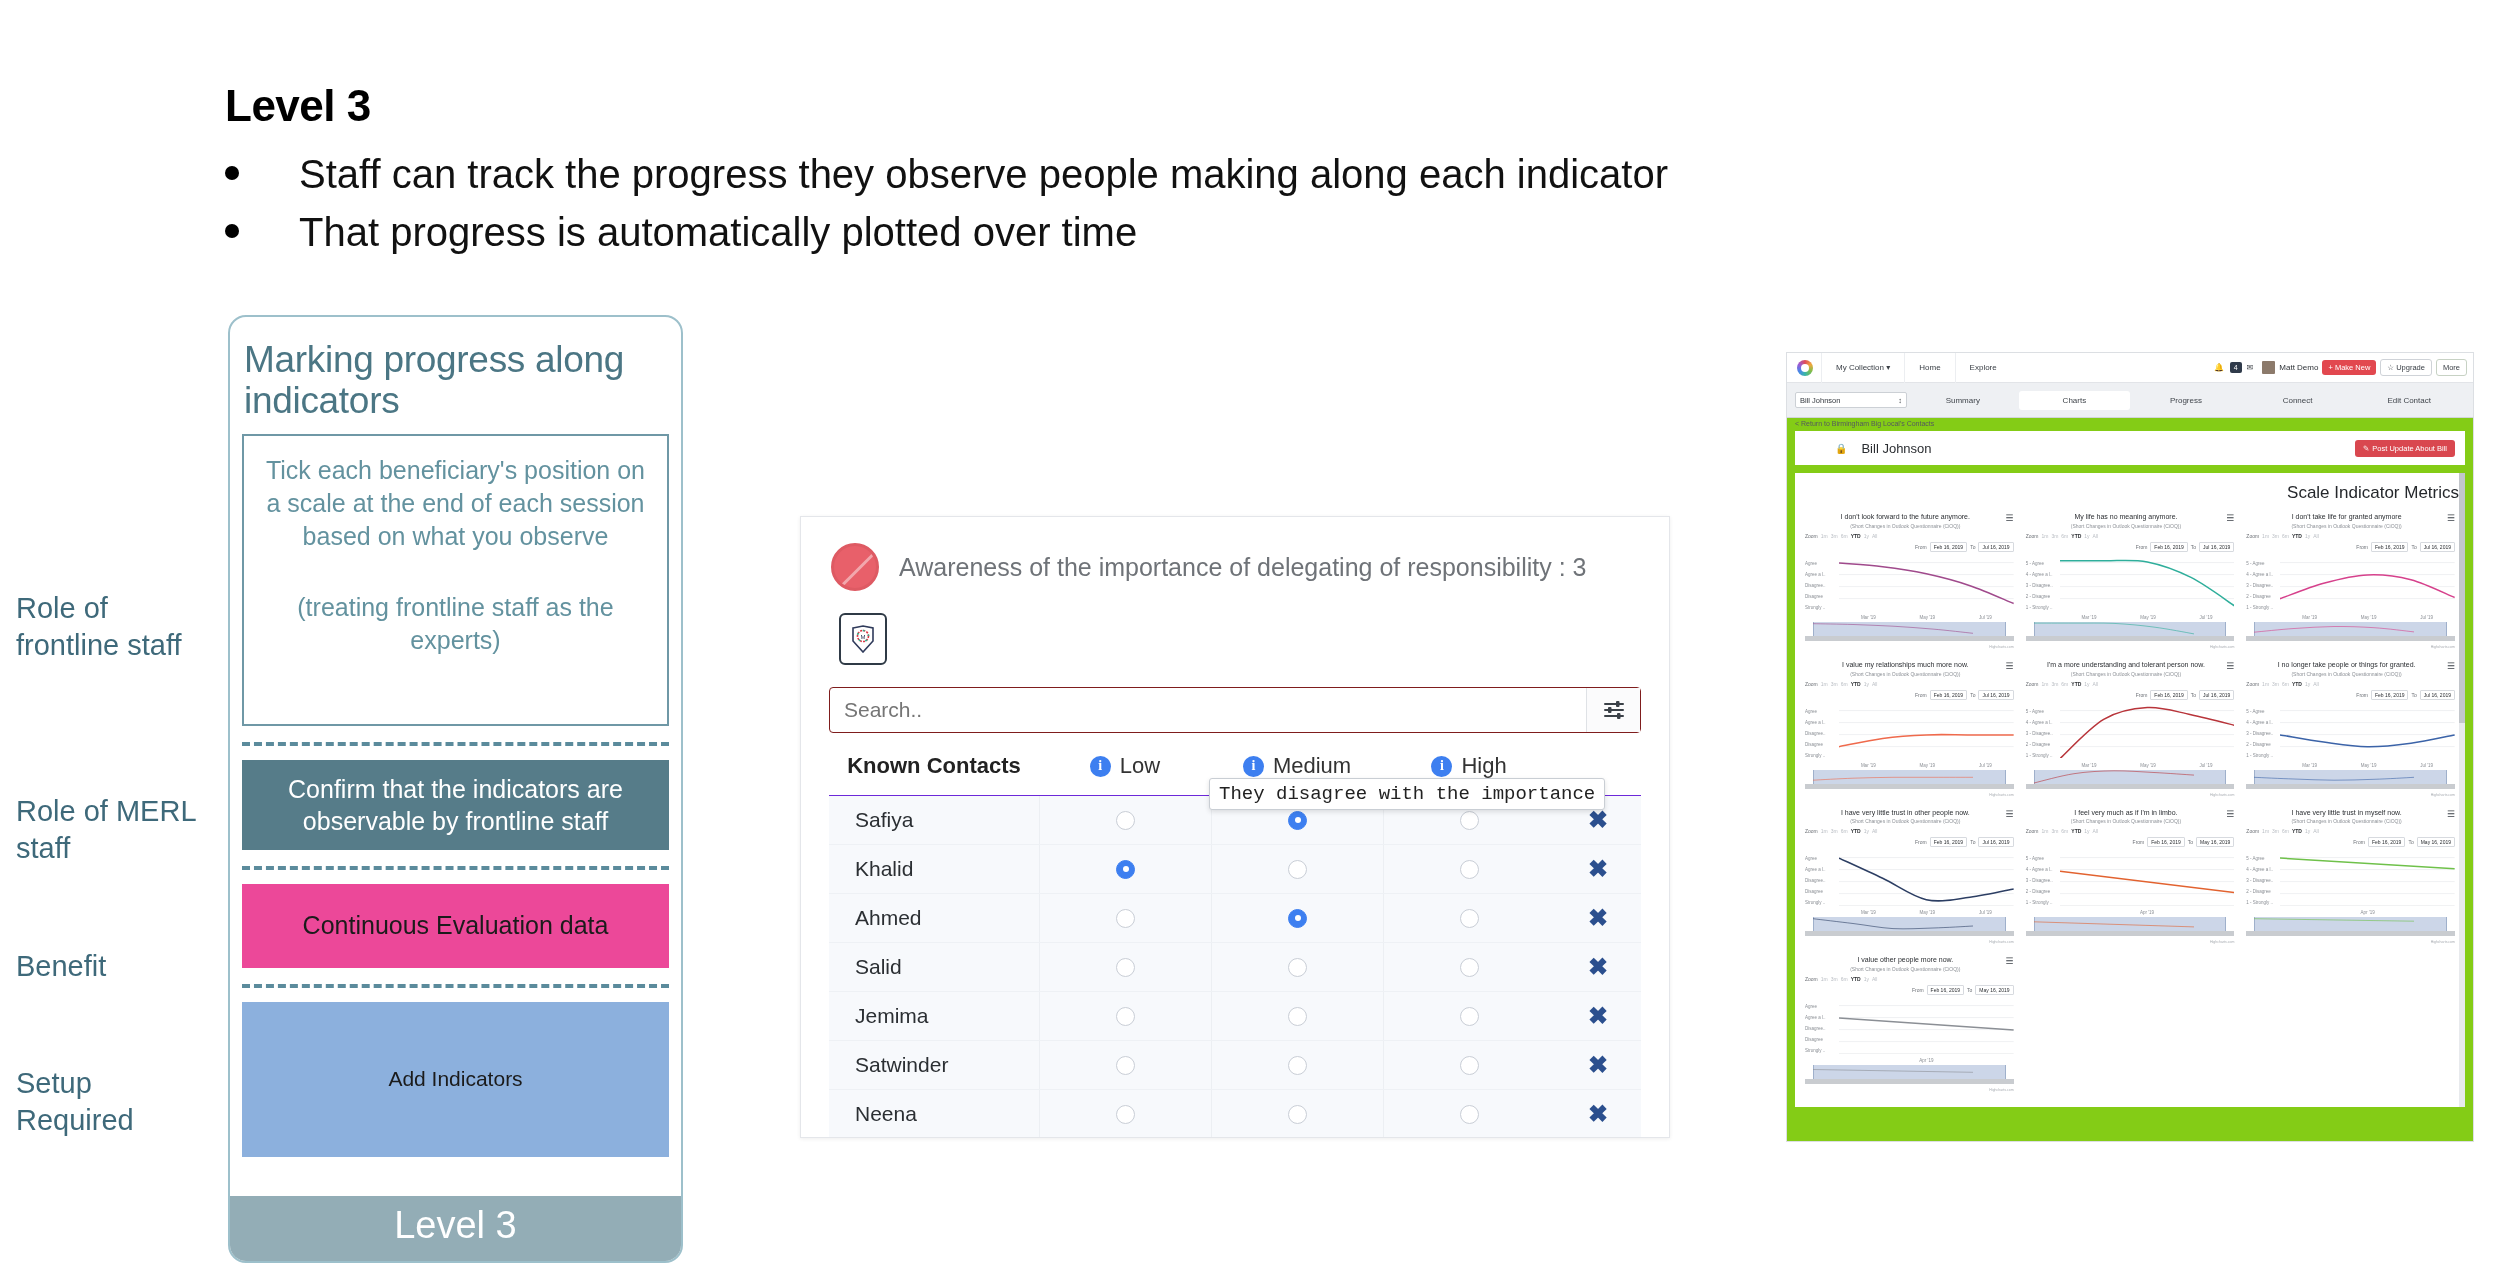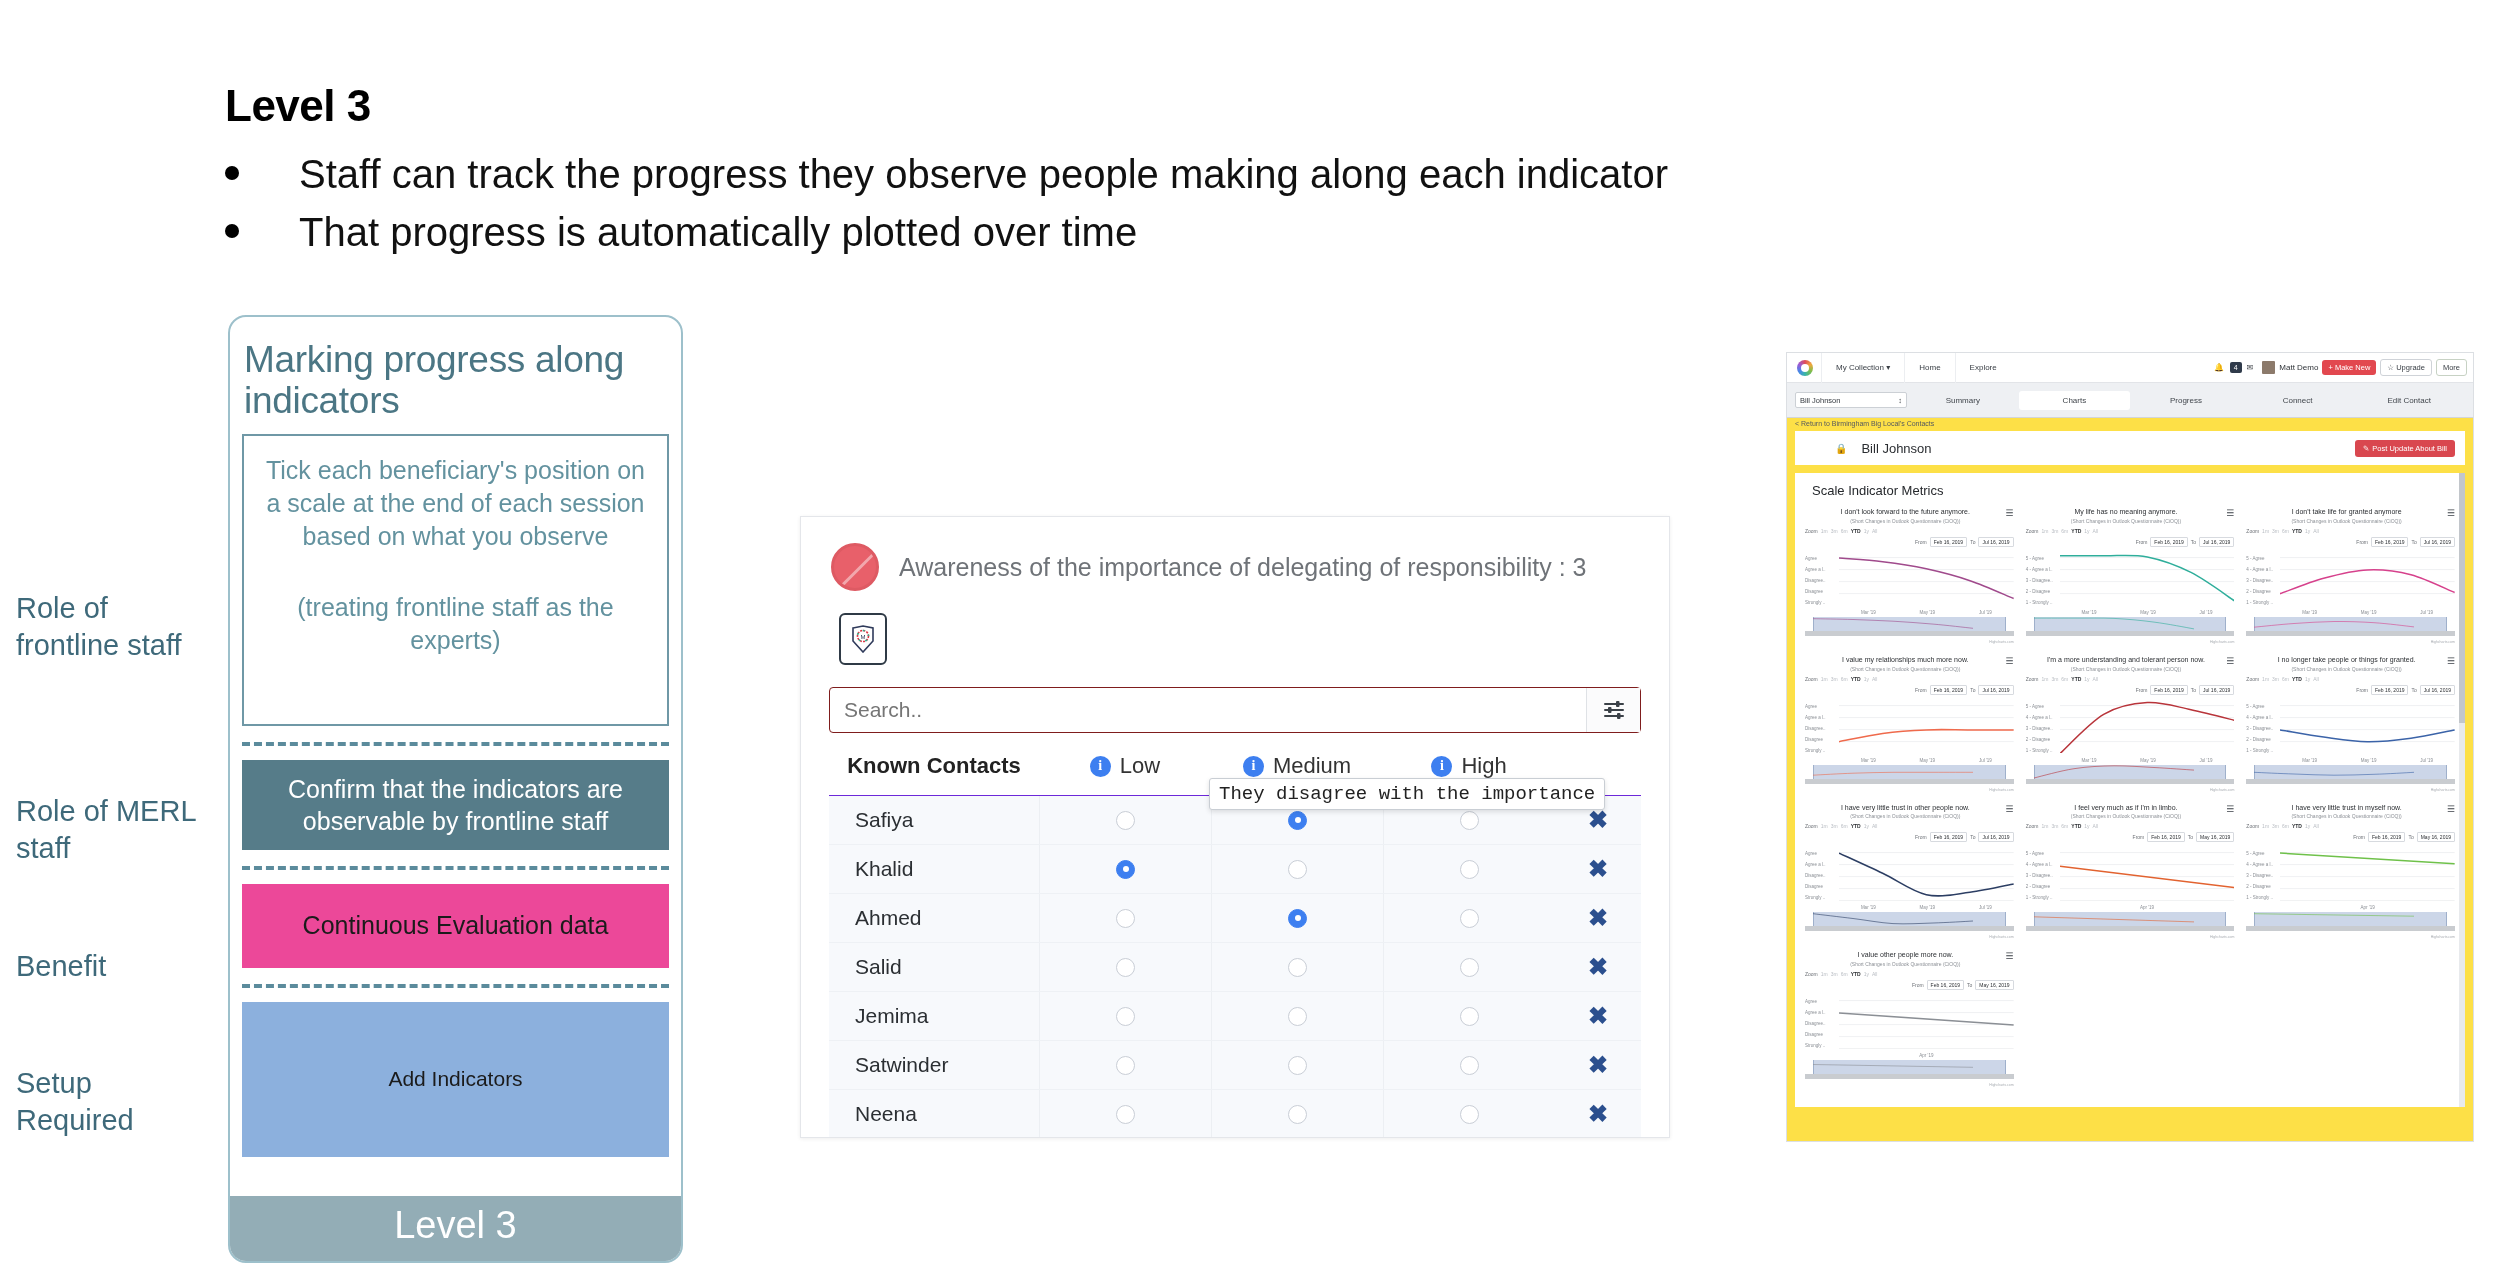--- a/index.html
+++ b/index.html
@@ -166,21 +166,21 @@
     width:6px; height:6px; border-radius:50%; background:#fff;
     transform:translate(-50%,-50%);
   }
   .td-del { flex:1; display:flex; align-items:center; justify-content:center;
             color:#2b4f8e; font-size:24px; font-weight:bold; }
 
   
   #dashboard {
     position:absolute; left:1786px; top:352px;
     width:688px; height:790px;
-    background:#fde047; border:1px solid #dcdfe3;
+    background:#84cc16; border:1px solid #dcdfe3;
     overflow:hidden; font-family:"Liberation Sans", sans-serif;
   }
   #dash-topbar {
     height:30px; background:#fff; display:flex; align-items:center;
     border-bottom:1px solid #e2e4e8; padding:0 6px;
   }
   #brand-logo {
     width:16px; height:16px; border-radius:50%;
     background:conic-gradient(#e04b5a,#f0a83c,#7dbd4c,#38b6a8,#4a86e8,#9a5bd6,#e04b5a);
     margin:0 8px 0 4px; flex:none; position:relative;
@@ -235,21 +235,21 @@
   #contact-name { font-size:13px; color:#2a2d31; margin-left:14px; }
   #contact-spacer { flex:1; }
   #post-update-btn {
     background:#d9474f; color:#fff; font-size:7.5px;
     padding:4px 8px; border-radius:3px; display:flex; gap:3px; align-items:center;
   }
   #metrics-panel {
     margin:8px 8px 0 8px; background:#fff; padding:8px 6px 0 6px;
     height:634px; overflow:hidden; position:relative;
   }
-  #metrics-title { font-size:13px; color:#25282c; margin:2px 0 8px 11px; }
+  #metrics-title { font-size:17px; color:#25282c; margin:2px 0 8px 11px;text-align:right; }
   #chart-grid { display:grid; grid-template-columns:repeat(3,1fr); gap:4px; }
   .chart-card { padding:2px 4px 6px 4px; }
   .cc-head { display:flex; align-items:flex-start; }
   .cc-titles { flex:1; text-align:center; }
   .cc-title { font-size:7px; color:#2b2e32; line-height:1.25; }
   .cc-sub { font-size:5px; color:#8d9197; margin-top:1px; }
   .cc-menu { font-size:9px; color:#3b4047; line-height:1; margin-top:1px; }
   .cc-zoom { display:flex; align-items:center; gap:3px; margin-top:4px; font-size:5px; color:#6d7177; }
   .cc-zoom b { font-weight:bold; color:#2b2e32; }
   .zchip { color:#b9bdc3; }

